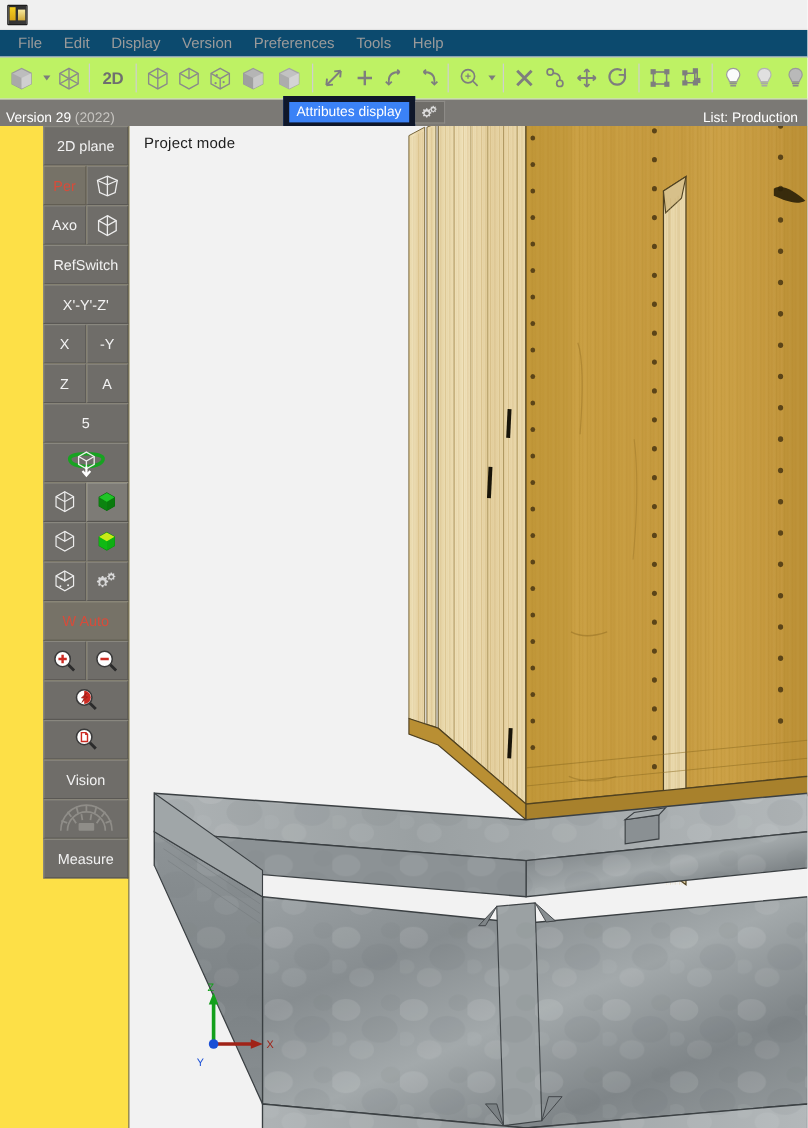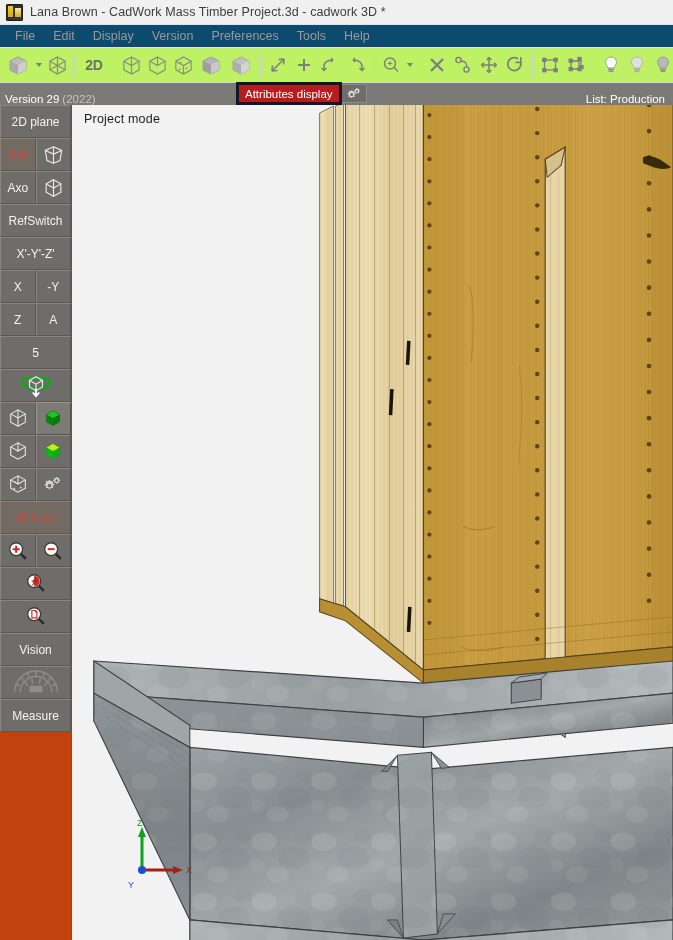--- a/index.html
+++ b/index.html
@@ -58,21 +58,21 @@
     height:22px;min-height:22px;background:#7b7975;
     display:flex;align-items:flex-end;position:relative;
   }
   .version{font-size:11.5px;color:#ffffff;padding-left:5px;white-space:nowrap;}
   .version .yr{color:#c6c4c0;margin-left:3px;}
   .attr-box{
     position:absolute;left:236px;top:2px;height:17px;
     display:flex;align-items:center;
   }
   .attr-btn{
-    height:17px;padding:0 6px;background:#b91c1c;border:3px solid #0f172a;
+    height:17px;padding:0 6px;background:#3b82f6;border:5px solid #0f172a;
     display:flex;align-items:center;font-size:11.5px;color:#ffffff;white-space:nowrap;
   }
   .gear-btn{
     width:24px;height:17px;background:#6f6d69;border:1px solid #8d8b87;border-left:none;
     display:flex;align-items:center;justify-content:center;
   }
   .combo{
     width:148px;height:17px;background:#6a6864;border:1px solid #8d8b87;border-left:none;
     display:flex;align-items:center;justify-content:space-between;
   }
@@ -81,22 +81,22 @@
     border-left:1px solid #8d8b87;background:#6f6d69;}
   .combo-arrow i{width:0;height:0;border-left:4px solid transparent;border-right:4px solid transparent;
     border-top:4.5px solid #e8e8e8;display:block;}
   .list-prod{position:absolute;right:8px;font-size:11.5px;color:#ffffff;white-space:nowrap;}
 
   
   .body-split{flex:1;display:flex;min-height:0;background:#f3f3f3;}
 
   
   .sidebar{
-    width:71px;min-width:71px;background:#c2410c;
-    display:flex;flex-direction:column;border-right:1px solid #5c5a57;
+    width:71px;min-width:71px;background:#fde047;
+    display:flex;flex-direction:column;border-right:1px solid #5c5a57;padding-left:36px;
   }
   .sb-row{display:flex;width:71px;}
   .sb-cell{
     background:#6f6d69;border:1px solid #888680;border-top-color:#89877f;
     border-left-color:#89877f;border-right-color:#5a5854;border-bottom-color:#5a5854;
     height:31px;display:flex;align-items:center;justify-content:center;
     font-size:12px;color:#f2f2f2;box-sizing:border-box;cursor:default;white-space:nowrap;
   }
   .sb-cell.full{width:71px;}
   .sb-cell.half{width:35.5px;text-align:center;}
@@ -120,21 +120,20 @@
   
   .scene{position:absolute;left:0;top:0;width:100%;height:100%;}
 </style>
 </head>
 <body>
 
 <div class="app">
 
   <div class="titlebar">
     <div class="app-icon"></div>
-    <div class="title-text">Lana Brown - CadWork Mass Timber Project.3d - cadwork 3D *</div>
   </div>
 
   <div class="menubar">
     <div class="menu-item">File</div>
     <div class="menu-item">Edit</div>
     <div class="menu-item">Display</div>
     <div class="menu-item">Version</div>
     <div class="menu-item">Preferences</div>
     <div class="menu-item">Tools</div>
     <div class="menu-item">Help</div>

